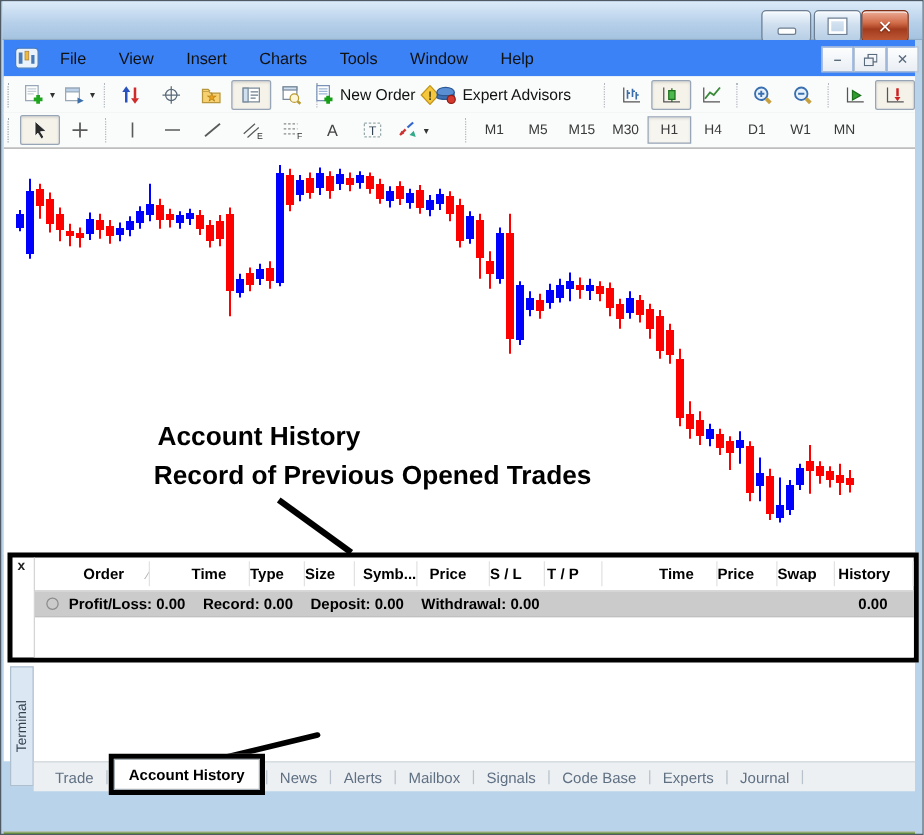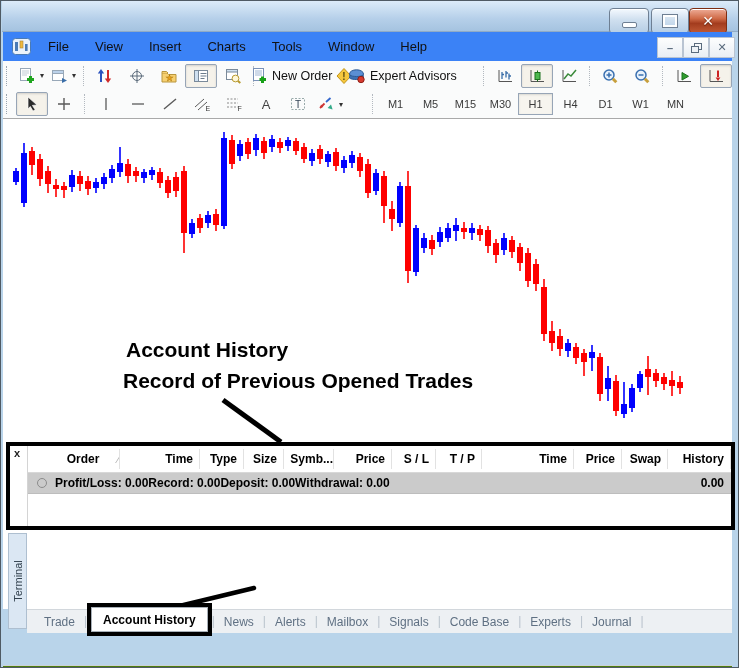--- a/index.html
+++ b/index.html
@@ -52,25 +52,25 @@
   #terminal-bg{position:absolute;left:2px;top:441px;width:729px;height:167px;background:#fff;}
   #terminal-box{position:absolute;left:5px;top:441px;width:729px;height:88px;
     border:4px solid #000;box-sizing:border-box;background:#fff;display:flex;}
   #term-gutter{width:18px;border-right:1px solid #d4d4d4;position:relative;}
   #term-close{position:absolute;left:4px;top:1px;font-size:11px;font-weight:bold;color:#222;line-height:12px;}
   #term-grid{flex:1;display:flex;flex-direction:column;}
   #term-header{display:flex;height:26px;align-items:center;border-bottom:1px solid #d8d8d8;}
   .th{font-size:12px;font-weight:600;color:#000;box-sizing:border-box;border-right:1px solid #e2e2e2;
     height:20px;line-height:20px;overflow:hidden;white-space:nowrap;}
   .th.left{text-align:right;padding-left:6px;}
-  .th.right{text-align:right;padding-right:6px;}
+  .th.right{text-align:right;padding-right:18px;}
   .sort-mark{color:#a8a8a8;font-size:10px;margin-left:18px;font-weight:400;}
   #term-summary{display:flex;height:20px;align-items:center;background:#cbcbcb;
     border-bottom:1px solid #bdbdbd;font-size:12px;font-weight:700;color:#000;}
-  .sum-item{white-space:nowrap;}
+  .sum-item{margin-right:14px;white-space:nowrap;}
   #sum-icon{width:8px;height:8px;border:1.6px solid #8b8b8b;border-radius:50%;margin:0 8px 0 9px;}
   #sum-total{margin-left:auto;padding-right:7px;}
   
   #side-tab{position:absolute;left:7px;top:532px;width:19px;height:96px;background:#dbe7f3;
     border:1px solid #aebfd0;box-sizing:border-box;display:flex;align-items:center;justify-content:center;}
   #side-tab span{transform:rotate(-90deg);font-size:11px;color:#33424f;white-space:nowrap;}
   
   #tabs-row{position:absolute;left:26px;top:608px;width:705px;height:24px;background:#edf0f3;
     border-top:1px solid #d2d7dc;display:flex;align-items:flex-start;padding-left:8px;box-sizing:border-box;}
   .tab{font-size:12px;color:#5f7083;padding:5px 9px 0 9px;white-space:nowrap;}

